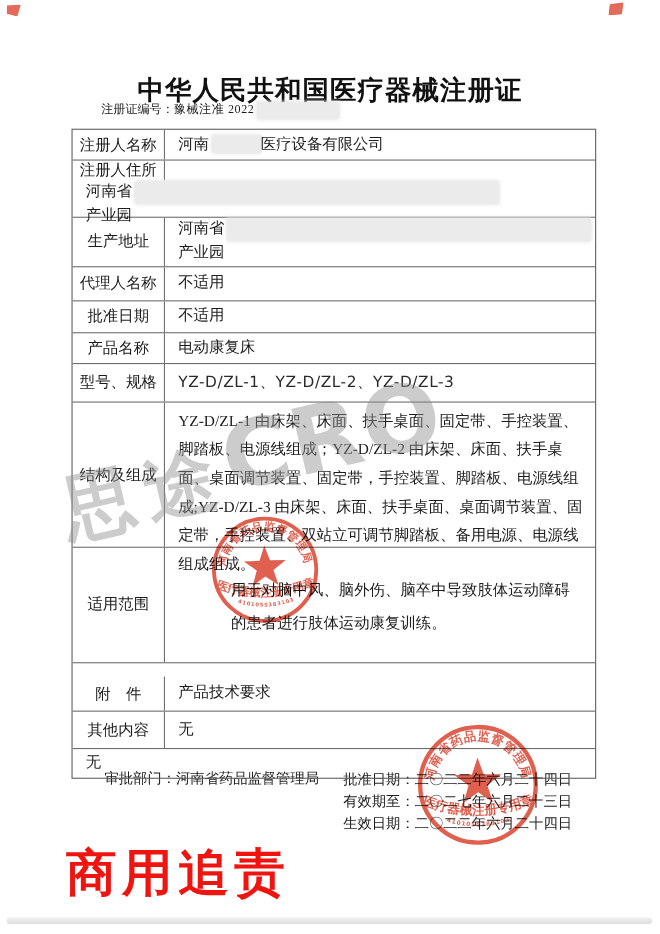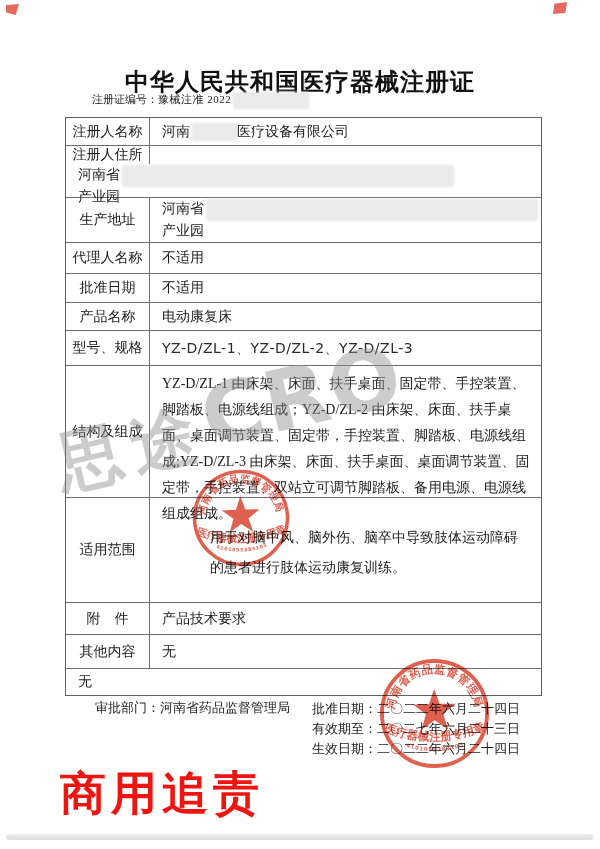--- a/index.html
+++ b/index.html
@@ -145,21 +145,21 @@
         </div>
       </div>
       <div class="trow" style="height: 132px;">
         <div class="lbl">结构及组成</div>
         <div class="val par">YZ-D/ZL-1 由床架、床面、扶手桌面、固定带、手控装置、脚踏板、电源线组成；YZ-D/ZL-2 由床架、床面、扶手桌面、桌面调节装置、固定带，手控装置、脚踏板、电源线组成;YZ-D/ZL-3 由床架、床面、扶手桌面、桌面调节装置、固定带，手控装置、双站立可调节脚踏板、备用电源、电源线组成组成。</div>
       </div>
       <div class="trow" style="height: 105px; gap: 48px;">
         <div class="lbl">适用范围</div>
         <div class="val par scope">用于对脑中风、脑外伤、脑卒中导致肢体运动障碍的患者进行肢体运动康复训练。</div>
       </div>
-      <div class="trow" style="height: 32px;">
+      <div class="trow" style="height: 32px; margin-top: 12px;">
         <div class="lbl">附　件</div>
         <div class="val">
           <div><span>产品技术要求</span></div>
         </div>
       </div>
       <div class="trow" style="height: 34px;">
         <div class="lbl">其他内容</div>
         <div class="val">
           <div><span>无</span></div>
         </div>

